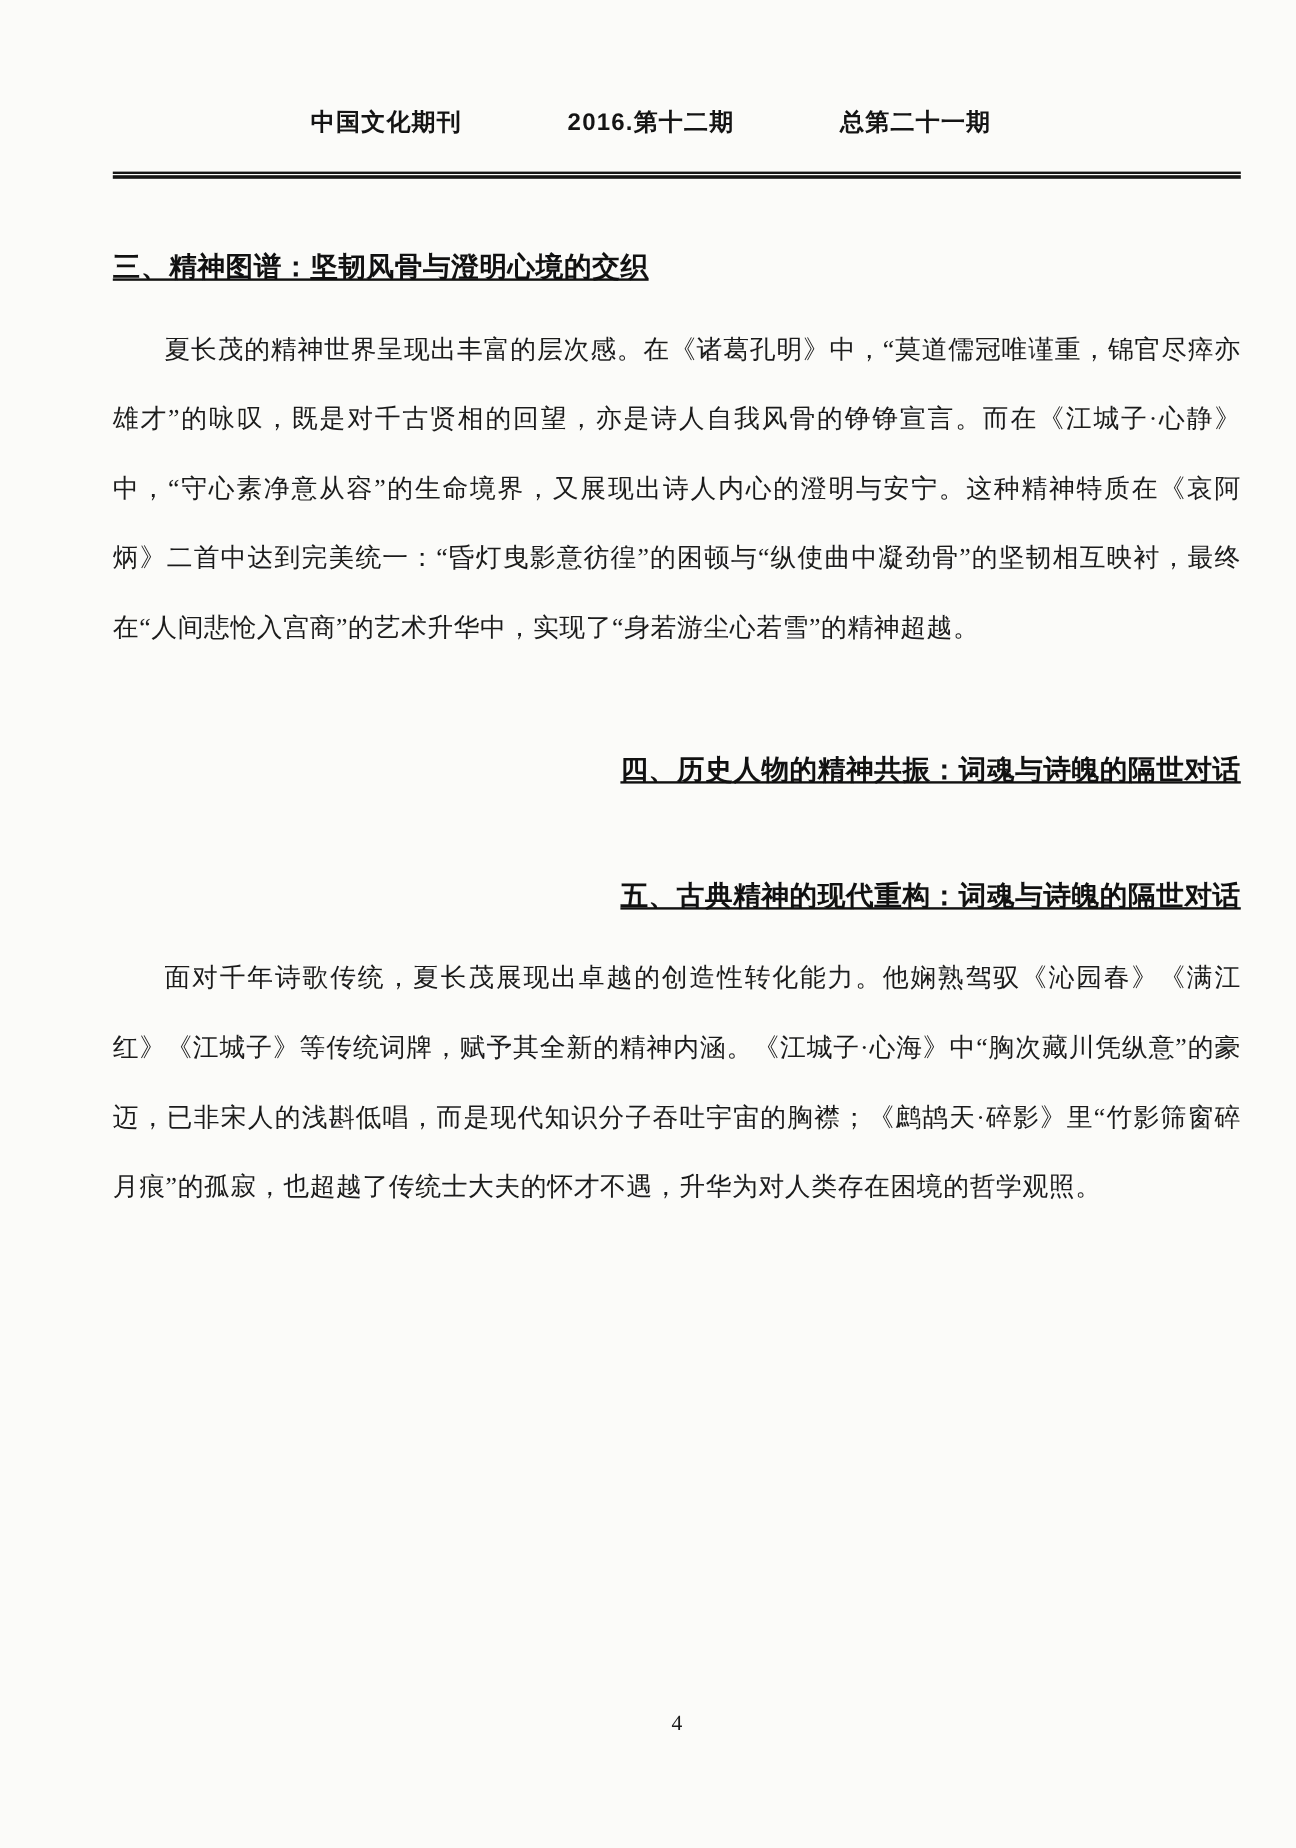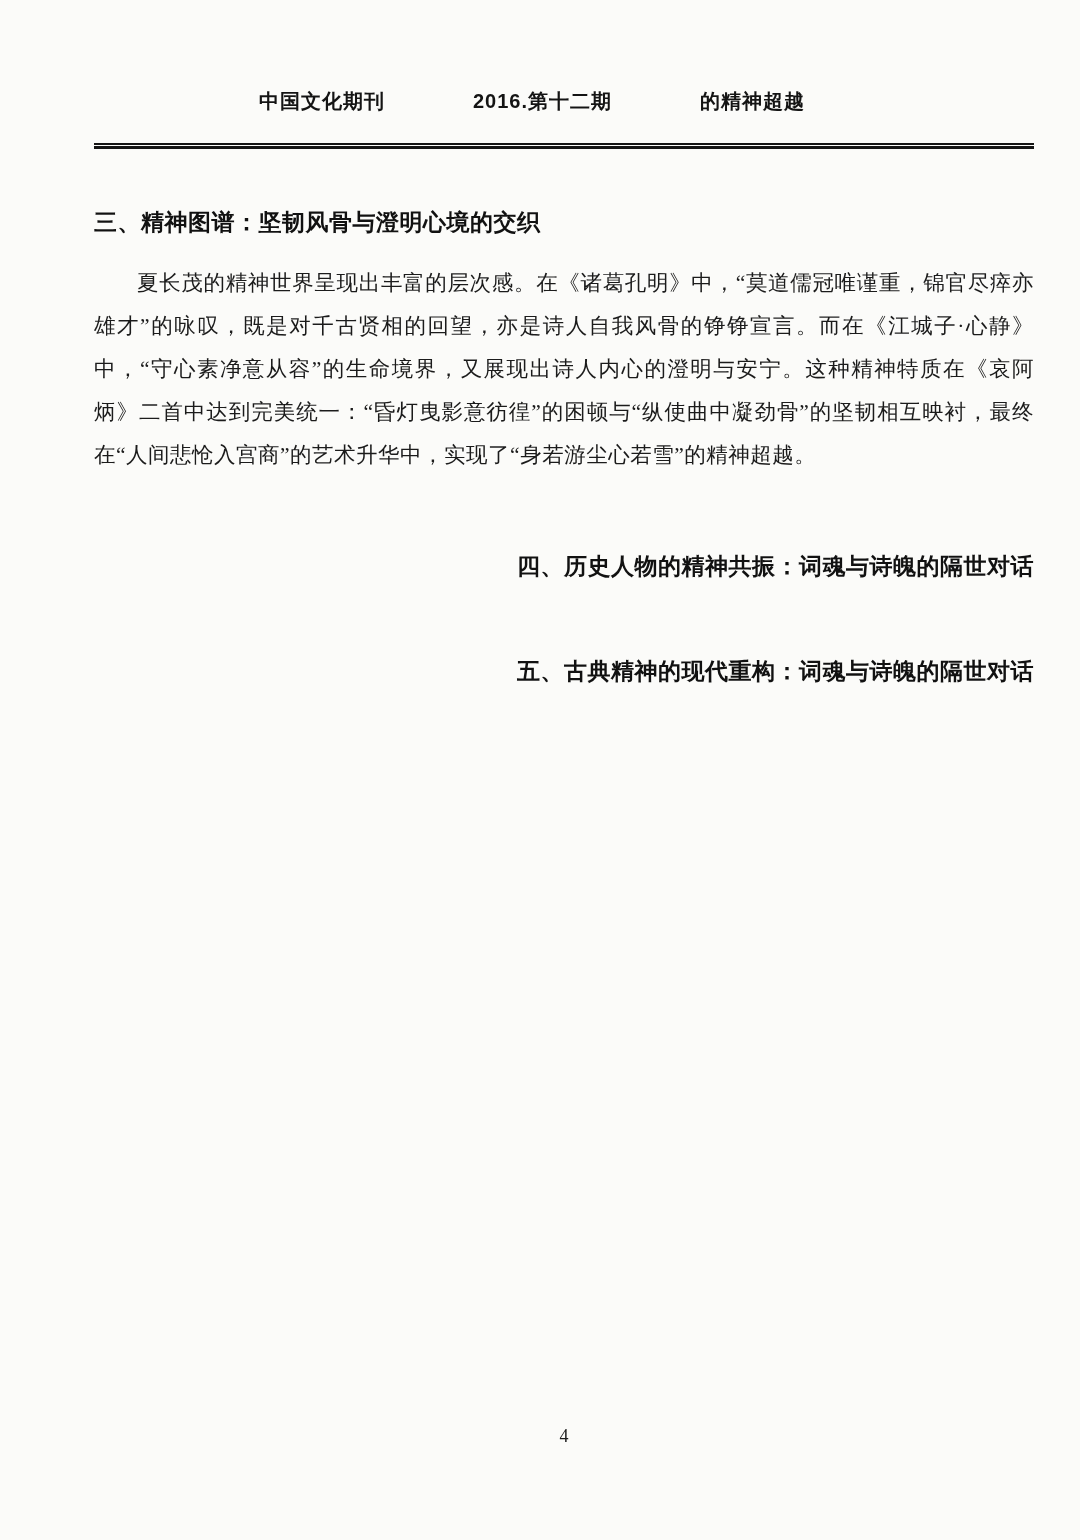--- a/index.html
+++ b/index.html
@@ -48,30 +48,31 @@
 
   
   .section-heading {
     font-family: "Liberation Sans", "DejaVu Sans", sans-serif;
     font-weight: 700;
     font-size: 23px;
     color: #111;
     margin-top: 58px;
     margin-bottom: 24px;
     letter-spacing: 0.5px;
+    text-decoration: underline;
   }
 
   .section-heading.spaced {
     margin-top: 74px;
     text-align: right;
   }
 
   .body-paragraph {
     font-size: 21.5px;
-    line-height: 43px;
+    line-height: 58px;
     text-align: justify;
     text-indent: 2em;
     letter-spacing: 0.5px;
     color: #1b1b1b;
     margin-bottom: 14px;
   }
 
   .body-paragraph:last-child { margin-bottom: 0; }
 
   
@@ -87,33 +88,34 @@
   }
 </style>
 </head>
 <body>
 
 <div class="page">
 
   <div class="header-row">
     <span>中国文化期刊</span>
     <span>2016.第十二期</span>
-    <span>的精神超越</span>
+    <span>总第二十一期</span>
   </div>
 
   <div class="double-rule"></div>
 
   <div>
     <h2 class="section-heading">三、精神图谱：坚韧风骨与澄明心境的交织</h2>
     <p class="body-paragraph">夏长茂的精神世界呈现出丰富的层次感。在《诸葛孔明》中，“莫道儒冠唯谨重，锦官尽瘁亦雄才”的咏叹，既是对千古贤相的回望，亦是诗人自我风骨的铮铮宣言。而在《江城子·心静》中，“守心素净意从容”的生命境界，又展现出诗人内心的澄明与安宁。这种精神特质在《哀阿炳》二首中达到完美统一：“昏灯曳影意彷徨”的困顿与“纵使曲中凝劲骨”的坚韧相互映衬，最终在“人间悲怆入宫商”的艺术升华中，实现了“身若游尘心若雪”的精神超越。</p>
   </div>
 
   <div>
     <h2 class="section-heading spaced">四、历史人物的精神共振：词魂与诗魄的隔世对话</h2>
   </div>
 
   <div>
     <h2 class="section-heading spaced">五、古典精神的现代重构：词魂与诗魄的隔世对话</h2>
+    <p class="body-paragraph">面对千年诗歌传统，夏长茂展现出卓越的创造性转化能力。他娴熟驾驭《沁园春》《满江红》《江城子》等传统词牌，赋予其全新的精神内涵。《江城子·心海》中“胸次藏川凭纵意”的豪迈，已非宋人的浅斟低唱，而是现代知识分子吞吐宇宙的胸襟；《鹧鸪天·碎影》里“竹影筛窗碎月痕”的孤寂，也超越了传统士大夫的怀才不遇，升华为对人类存在困境的哲学观照。</p>
   </div>
 
   <div class="page-number">4</div>
 
 </div>
 
 </body></html>

